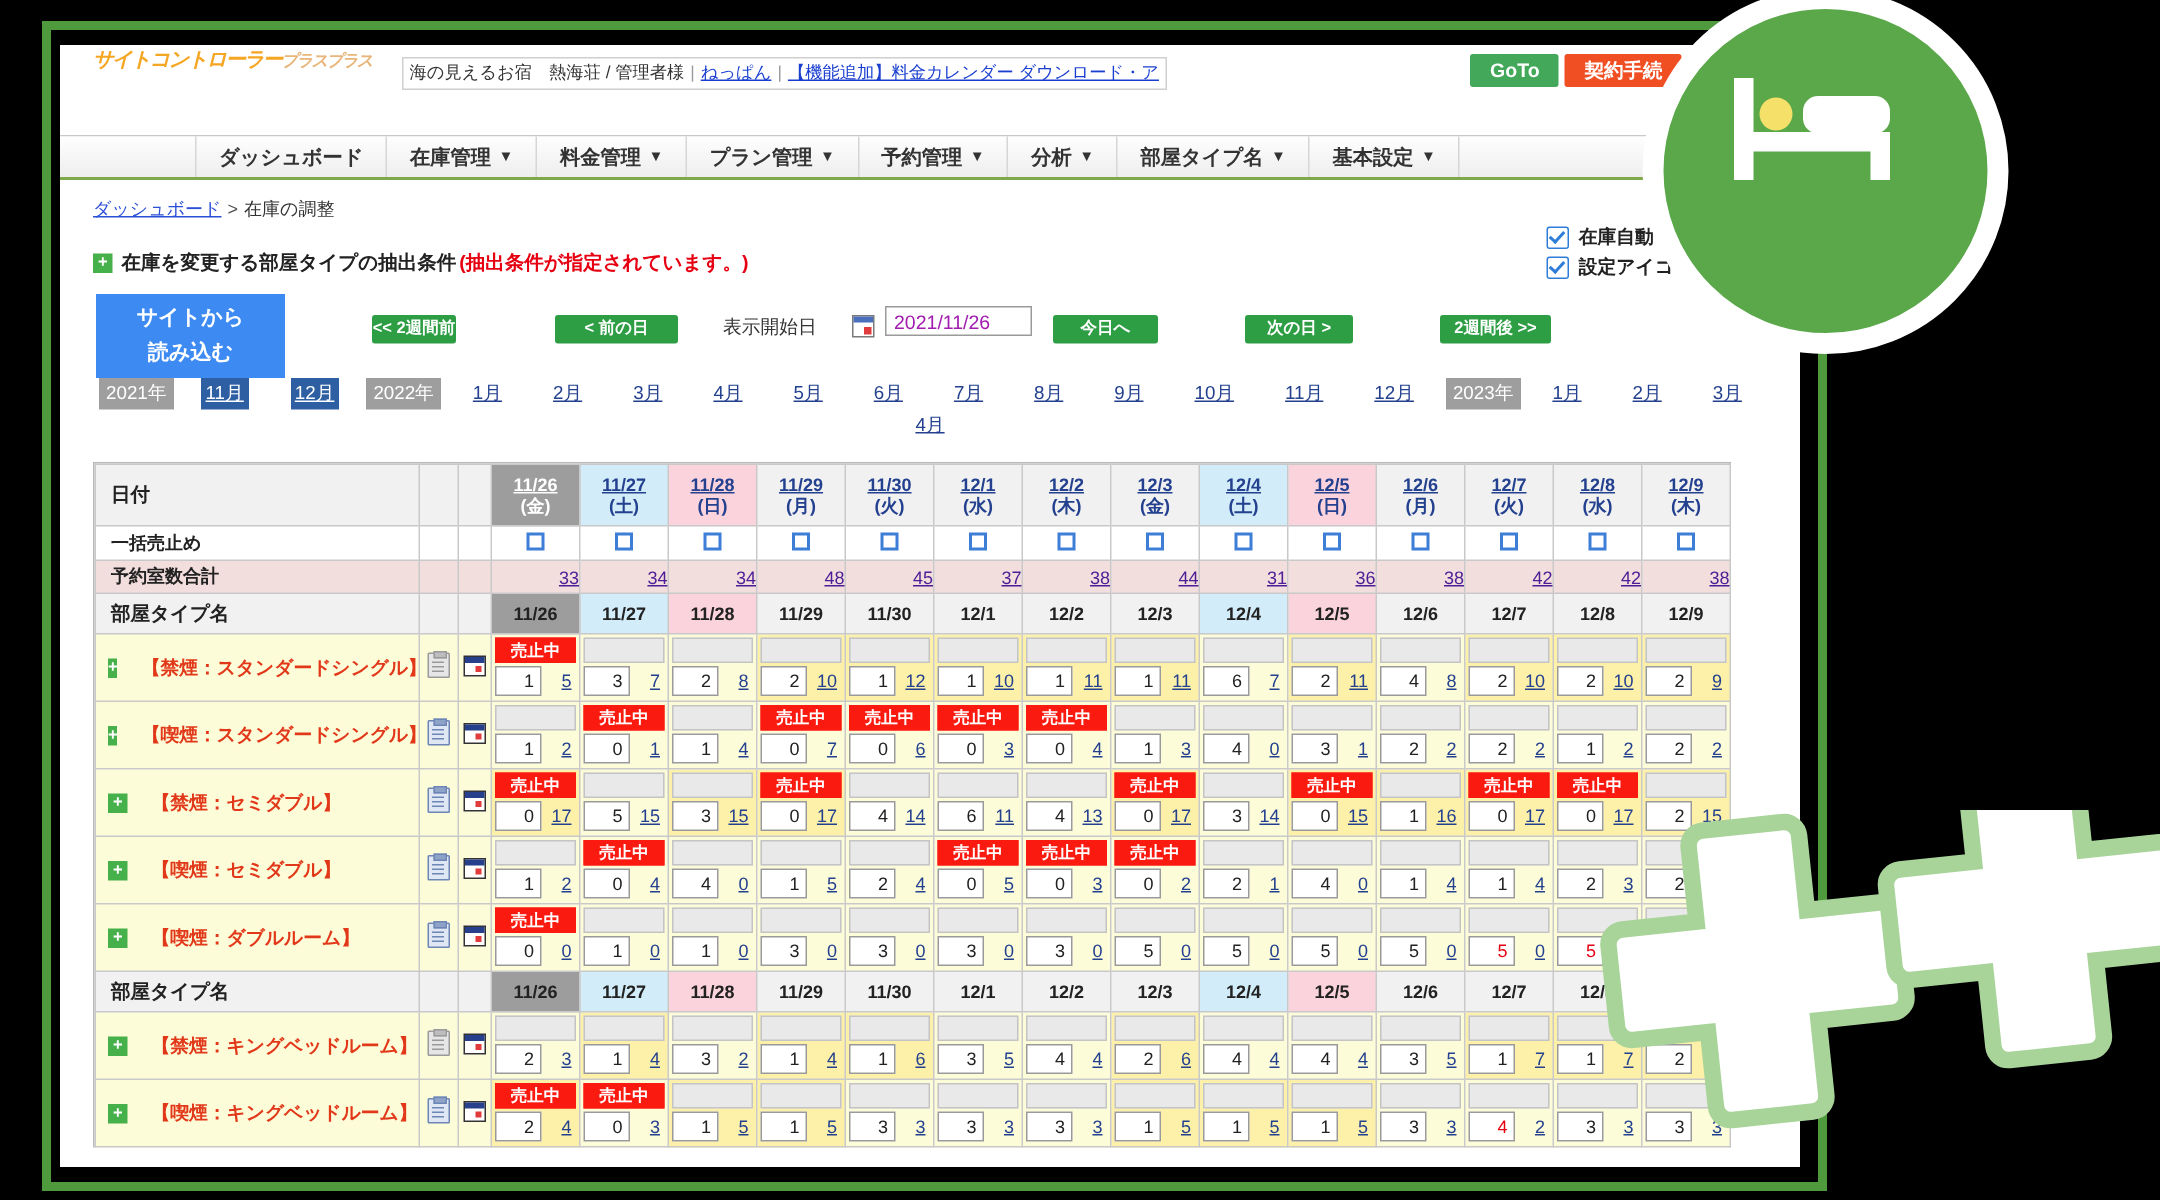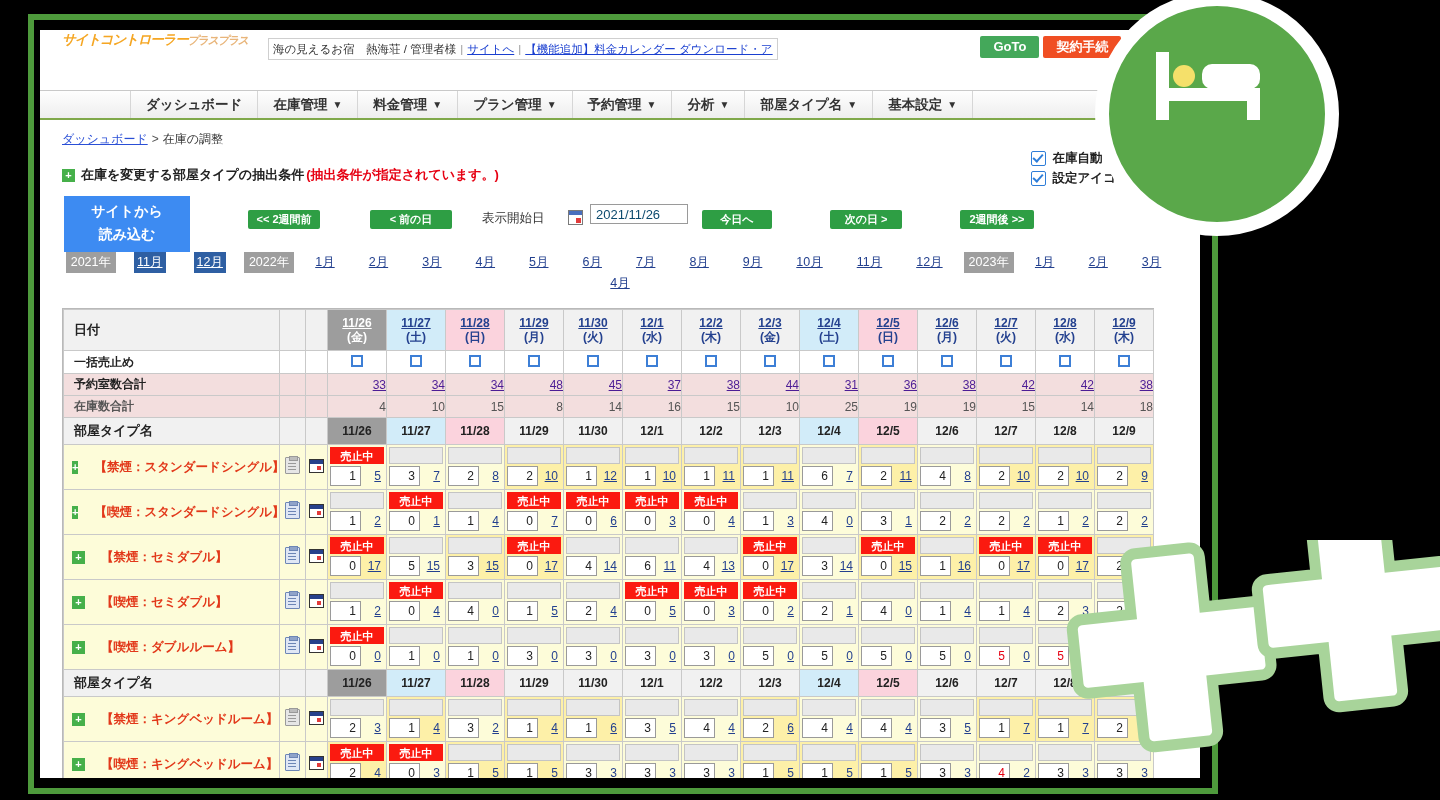--- a/index.html
+++ b/index.html
@@ -99,21 +99,21 @@
   }
   .dateLbl{position:absolute;top:14px;left:442px;font-size:12.5px;color:#333;}
   .calIco{
     position:absolute;left:528px;top:14px;width:15px;height:15px;background:#fff;
     border:1px solid #7a7a7a;box-sizing:border-box;
   }
   .calIco:before{content:"";position:absolute;left:0;top:0;right:0;height:4px;background:#4a6fbd;}
   .calIco:after{content:"";position:absolute;right:1px;bottom:1px;width:5px;height:5px;background:#e23b3b;}
   .dateInput{
     position:absolute;left:550px;top:8px;width:98px;height:20px;border:1px solid #9a9a9a;
-    background:#fff;font-size:13px;color:#0c4a6e;padding:0 5px;box-sizing:border-box;
+    background:#fff;font-size:13px;color:#a21caf;padding:0 5px;box-sizing:border-box;
     font-family:"Liberation Sans",sans-serif;
   }
 
   
   .months{margin-top:2px;text-align:center;font-size:12.5px;color:#24418f;}
   .months span{display:inline-block;vertical-align:middle;}
   .yr{background:#9e9e9e;color:#fff;padding:2px 5px;margin:0 4px;font-weight:normal;}
   .mo{padding:2px 3px;margin:0 14px;text-decoration:underline;color:#24418f;cursor:pointer;text-align:right;}
   .mo.sel{background:#2e5fa3;color:#fff;text-decoration:underline;}
 
@@ -227,21 +227,21 @@
   <div id="page">
 
     <div class="hdr">
       <div class="logo">
         <div class="l2">
           <span>サイトコントローラー</span><span class="pp2">プラスプラス</span>
         </div>
       </div>
 
       <div class="acctbar">
-        <span>海の見えるお宿　熱海荘 / 管理者様</span><span class="sep">|</span><a href="#">サイトへ</a><span class="sep">|</span><a href="#">【機能追加】料金カレンダー ダウンロード・ア</a>
+        <span>海の見えるお宿　熱海荘 / 管理者様</span><span class="sep">|</span><a href="#">ねっぱん</a><span class="sep">|</span><a href="#">【機能追加】料金カレンダー ダウンロード・ア</a>
       </div>
 
       <div class="topbtns">
         <div class="tb goto">GoTo</div>
         <div class="tb keiyaku">契約手続</div>
         <div class="tb sapo">サポ</div>
       </div>
     </div>
 
     <div class="nav">
@@ -297,21 +297,21 @@
         <span class="cbx"></span>
         <span>設定アイコンを表示</span>
       </div>
     </div>
 
     <div class="toolbar">
       <div class="bigbtn left">
         <div>サイトから</div>
         <div>読み込む</div>
       </div>
-      <div class="gbtn" style="left:208px;width:72px;">&lt;&lt; 2週間前</div>
+      <div class="gbtn" style="left:208px;width:56px;">&lt;&lt; 2週間前</div>
       <div class="gbtn" style="left:330px;width:82px;">&lt; 前の日</div>
       <div class="dateLbl">表示開始日</div>
       <div class="calIco"></div>
       <input class="dateInput" value="2021/11/26" style="">
       <div class="gbtn" style="left:662px;width:70px;">今日へ</div>
       <div class="gbtn" style="left:790px;width:72px;">次の日 &gt;</div>
       <div class="gbtn" style="left:920px;width:74px;">2週間後 &gt;&gt;</div>
     </div>
 
     <div class="months" id="monthStrip"><span class="yr">2021年</span><span class="mo sel">11月</span><span class="mo sel">12月</span><span class="yr">2022年</span><span class="mo">1月</span><span class="mo">2月</span><span class="mo">3月</span><span class="mo">4月</span><span class="mo">5月</span><span class="mo">6月</span><span class="mo">7月</span><span class="mo">8月</span><span class="mo">9月</span><span class="mo">10月</span><span class="mo">11月</span><span class="mo">12月</span><span class="yr">2023年</span><span class="mo">1月</span><span class="mo">2月</span><span class="mo">3月</span><span class="mo">4月</span></div>
@@ -416,39 +416,20 @@
               <td><a href="#">37</a></td>
               <td><a href="#">38</a></td>
               <td><a href="#">44</a></td>
               <td><a href="#">31</a></td>
               <td><a href="#">36</a></td>
               <td><a href="#">38</a></td>
               <td><a href="#">42</a></td>
               <td><a href="#">42</a></td>
               <td><a href="#">38</a></td>
             </tr>
-            <tr class="totrow plain">
-              <td class="lbl">在庫数合計</td>
-              <td></td>
-              <td></td>
-              <td>4</td>
-              <td>10</td>
-              <td>15</td>
-              <td>8</td>
-              <td>14</td>
-              <td>16</td>
-              <td>15</td>
-              <td>10</td>
-              <td>25</td>
-              <td>19</td>
-              <td>19</td>
-              <td>15</td>
-              <td>14</td>
-              <td>18</td>
-            </tr>
             <tr class="sep2">
               <td class="lbl">部屋タイプ名</td>
               <td></td>
               <td></td>
               <td class="today">11/26</td>
               <td class="sat">11/27</td>
               <td class="sun">11/28</td>
               <td>11/29</td>
               <td>11/30</td>
               <td>12/1</td>

